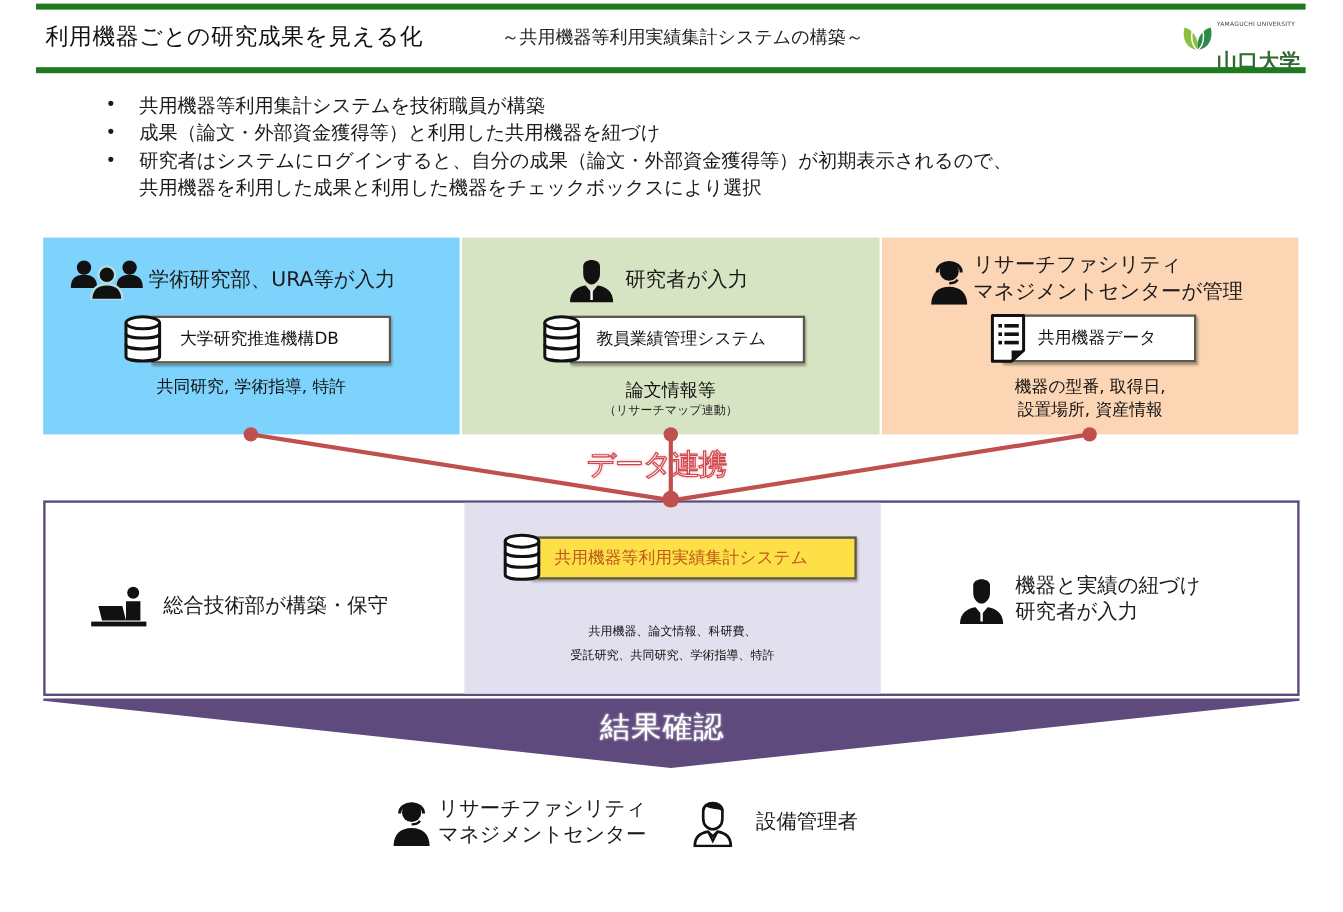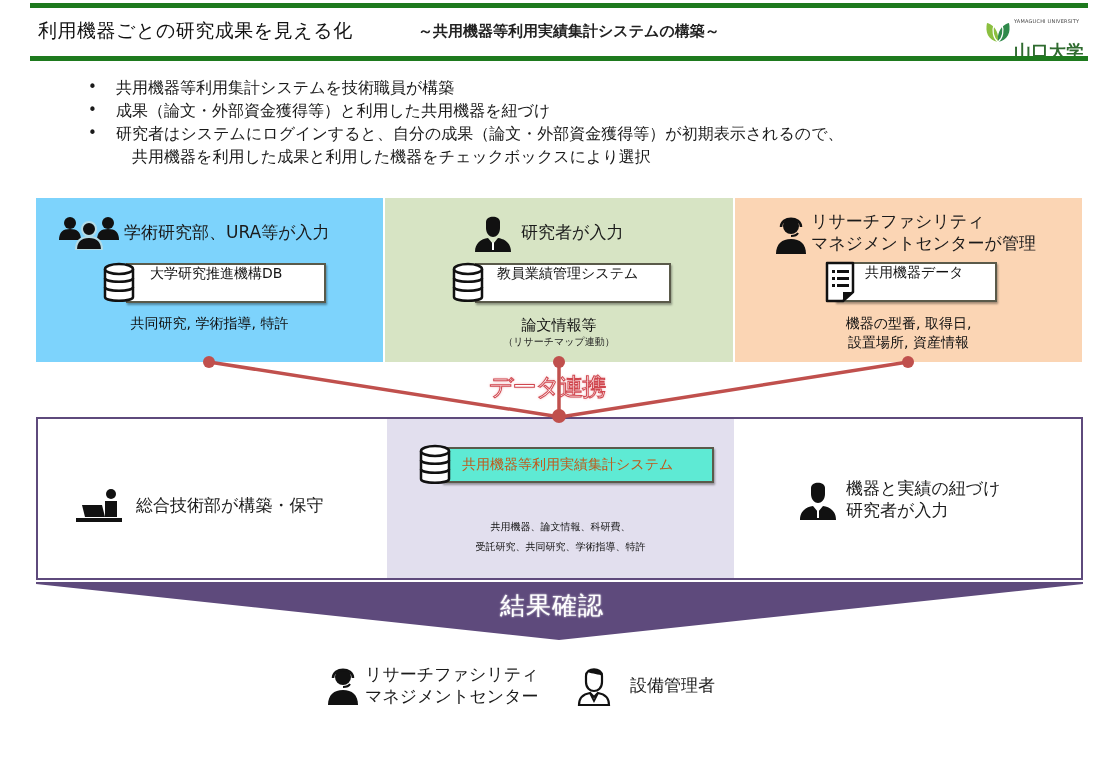--- a/index.html
+++ b/index.html
@@ -4,55 +4,55 @@
 <style>
   * { box-sizing: border-box; margin: 0; padding: 0; }
   html, body { width: 1119px; height: 760px; background: #ffffff; overflow: hidden; }
   body { position: relative; font-family: "DejaVu Sans", "Liberation Sans", sans-serif; color: #1a1a1a; }
 
   .rule { position: absolute; left: 30px; width: 1058px; height: 5px; background: #1e7a1e; }
   .rule.top { top: 3px; }
   .rule.bot { top: 56px; }
 
   .title { position: absolute; left: 38px; top: 18px; font-size: 19px; font-weight: normal; color: #111; white-space: nowrap; letter-spacing: 0.5px; }
-  .subtitle { position: absolute; left: 418px; top: 22px; font-size: 15px; font-weight: bold; color: #222; white-space: nowrap; }
+  .subtitle { position: absolute; left: 418px; top: 22px; font-size: 15px; font-weight: normal; color: #222; white-space: nowrap; }
 
   .logo { position: absolute; left: 984px; top: 16px; width: 104px; height: 32px; }
   .logo-mark { position: absolute; left: 0; top: 2px; width: 28px; height: 26px; }
   .logo-en { position: absolute; left: 30px; top: 2px; font-size: 5px; color: #444; letter-spacing: 0.2px; white-space: nowrap; }
   .logo-jp { position: absolute; left: 30px; top: 8px; font-size: 17px; font-weight: bold; color: #2f6b2f; white-space: nowrap; letter-spacing: 0.5px; margin-top: 16px; }
 
   .bullets { position: absolute; left: 88px; top: 76px; list-style: none; }
   .bullets li { position: relative; padding-left: 28px; font-size: 16px; line-height: 23px; color: #1a1a1a; white-space: nowrap; }
   .bullets li::before { content: "•"; position: absolute; left: 0; top: 0; font-size: 15px; }
-  .bullets li .cont { display: block; margin-left: 16px; }
+  .bullets li .cont { display: block; }
 
   .panel { position: absolute; top: 198px; height: 164px; }
   .panel.blue { left: 36px; width: 347px; background: #7dd3fc; }
   .panel.green { left: 385px; width: 348px; background: #d7e4c4; }
   .panel.orange { left: 735px; width: 347px; background: #fbd5b4; }
 
   .ptitle { position: absolute; display: flex; align-items: center; white-space: nowrap; font-size: 17px; color: #1a1a1a; }
   .ptitle .lines { line-height: 22px; }
   .pnote { position: absolute; left: 0; width: 100%; text-align: center; font-size: 14px; line-height: 19px; color: #111; }
   .pnote-small { position: absolute; left: 0; width: 100%; text-align: center; font-size: 10px; color: #222; }
 
-  .dbbox { position: absolute; height: 40px; background: #fff; border: 2px solid #5a5a4a; box-shadow: 1px 2px 2px rgba(0,0,0,0.35); display: flex; align-items: flex-start; font-size: 14px; color: #111; white-space: nowrap; }
+  .dbbox { position: absolute; height: 40px; background: #fff; border: 2px solid #5a5a4a; box-shadow: 1px 2px 2px rgba(0,0,0,0.35); display: flex; align-items: center; font-size: 14px; color: #111; white-space: nowrap; }
   .dbicon { position: absolute; width: 34px; height: 44px; }
 
   .connectors { position: absolute; left: 0; top: 0; width: 1119px; height: 760px; pointer-events: none; }
   .renkei { position: absolute; left: 489px; top: 371px; font-size: 24px; color: #fff; letter-spacing: -1px; white-space: nowrap;
             -webkit-text-stroke: 1px #d0464e; text-shadow: 0 0 3px #e88a90; }
 
   .sysbox { position: absolute; left: 36px; top: 417px; width: 1047px; height: 163px; border: 2px solid #5e4a7c; background: #fff; }
   .syscenter { position: absolute; left: 349px; top: 0; width: 347px; height: 159px; background: #e2dfee; }
 
   .side-item { position: absolute; display: flex; align-items: center; font-size: 17px; color: #1a1a1a; white-space: nowrap; line-height: 22px; }
 
-  .yellowbox { position: absolute; height: 36px; background: #5eead4; border: 2px solid #5a5a4a; box-shadow: 1px 2px 2px rgba(0,0,0,0.35); display: flex; align-items: center; font-size: 14px; color: #c0581a; white-space: nowrap; }
+  .yellowbox { position: absolute; height: 36px; background: #fde047; border: 2px solid #5a5a4a; box-shadow: 1px 2px 2px rgba(0,0,0,0.35); display: flex; align-items: center; font-size: 14px; color: #c0581a; white-space: nowrap; }
 
   .arrow { position: absolute; left: 0; top: 0; width: 1119px; height: 760px; pointer-events: none; }
   .kekka { position: absolute; left: 500px; top: 589px; font-size: 25px; color: #fff; letter-spacing: 1px; white-space: nowrap; text-shadow: 0 0 2px #fff; }
 
   .bottom-item { position: absolute; display: flex; align-items: center; font-size: 17px; color: #1a1a1a; white-space: nowrap; line-height: 22px; }
 </style>
 </head>
 <body>
 
 <div class="rule top"></div>

